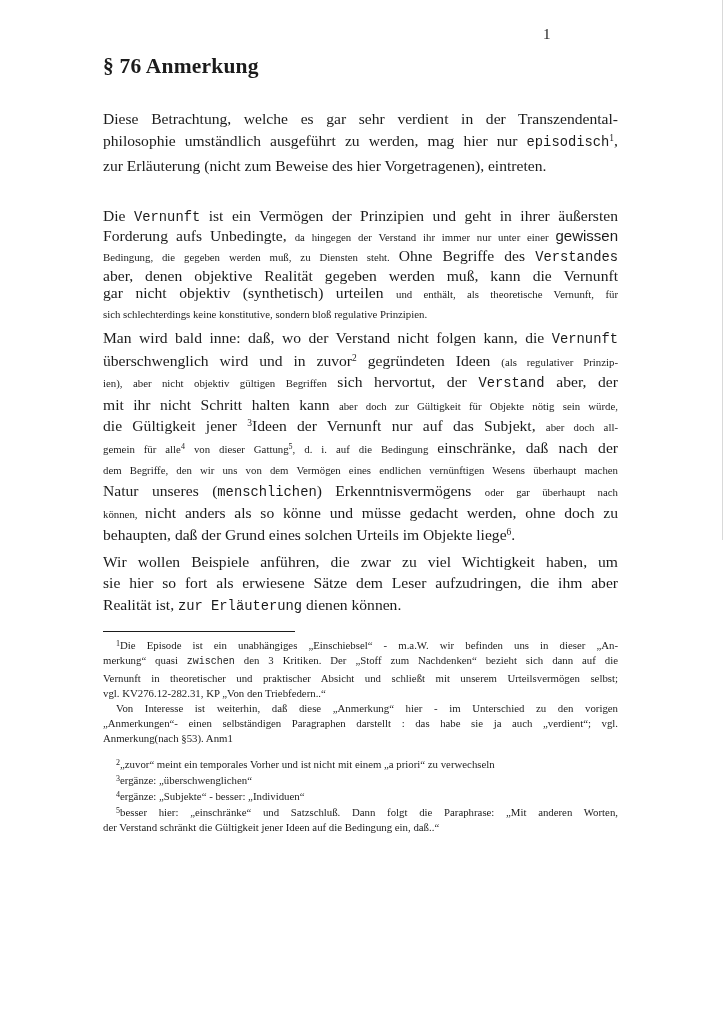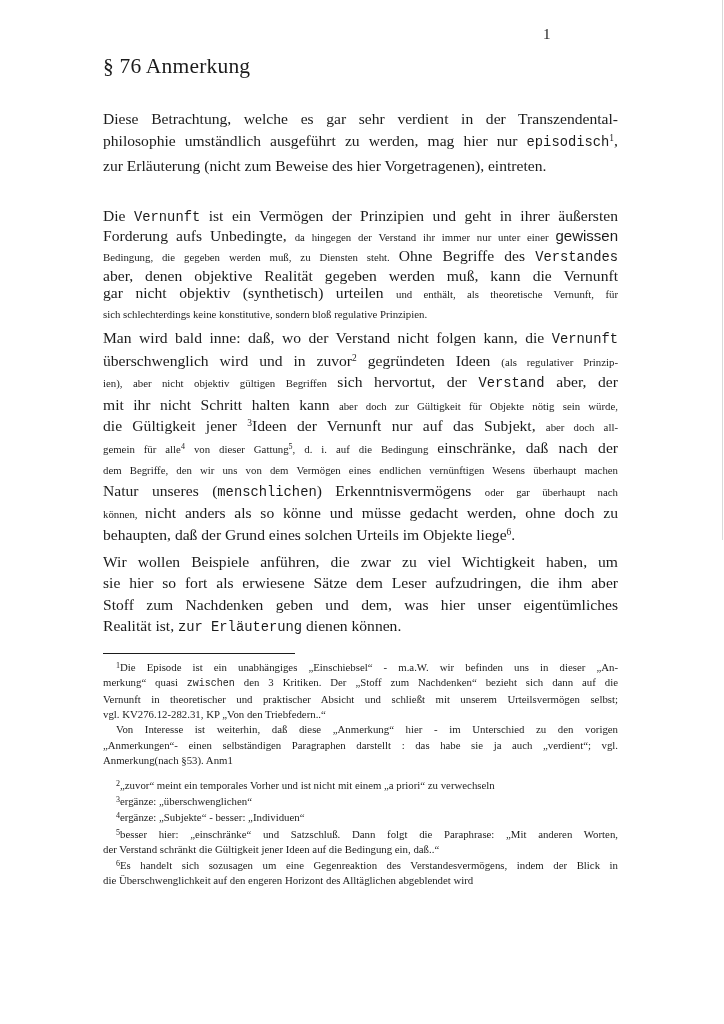--- a/index.html
+++ b/index.html
@@ -10,21 +10,21 @@
     color:#1b1b1b;
     overflow:hidden;
     font-family:"Liberation Serif","DejaVu Serif",serif;
   }
   .page-number{
     position:absolute;top:26px;left:543px;
     font-size:15px;
   }
   .doc-title{
     position:absolute;top:54px;left:103px;margin:0;
-    font-size:21.5px;font-weight:normal;
+    font-size:21.5px;font-weight:bold;
     letter-spacing:.2px;
     font-family:"Liberation Serif","DejaVu Serif",serif;
   }
   .content{
     position:absolute;top:108px;left:103px;width:515px;
   }
   .line{white-space:normal;}
   .line.just{text-align:justify;text-align-last:justify;-moz-text-align-last:justify;text-justify:inter-word;}
   .line.left{text-align:left;text-align-last:left;}
   .ind{text-indent:13px;}
@@ -95,21 +95,20 @@
         <div class="line just"><span class="r-L">die Gültigkeit jener </span><span class="r-sup">3</span><span class="r-L">Ideen der Vernunft nur auf das Subjekt, </span><span class="r-S">aber doch all-</span></div>
         <div class="line just"><span class="r-S">gemein für alle</span><span class="r-supS">4</span><span class="r-S"> von dieser Gattung</span><span class="r-supS">5</span><span class="r-S">, d. i. auf die Bedingung </span><span class="r-L">einschränke, daß nach der</span></div>
         <div class="line just"><span class="r-S">dem Begriffe, den wir uns von dem Vermögen eines endlichen vernünftigen Wesens überhaupt machen</span></div>
         <div class="line just"><span class="r-L">Natur unseres (</span><span class="r-M">menschlichen</span><span class="r-L">) Erkenntnisvermögens </span><span class="r-S">oder gar überhaupt nach</span></div>
         <div class="line just"><span class="r-S">können, </span><span class="r-L">nicht anders als so könne und müsse gedacht werden, ohne doch zu</span></div>
         <div class="line left"><span class="r-L">behaupten, daß der Grund eines solchen Urteils im Objekte liege</span><span class="r-sup">6</span><span class="r-L">.</span></div>
       </div>
     <div class="para p4">
         <div class="line just"><span class="r-L">Wir wollen Beispiele anführen, die zwar zu viel Wichtigkeit haben, um</span></div>
         <div class="line just"><span class="r-L">sie hier so fort als erwiesene Sätze dem Leser aufzudringen, die ihm aber</span></div>
-        <div class="line just"><span class="r-L">Stoff zum Nachdenken geben und dem, was hier unser eigentümliches</span></div>
         <div class="line left"><span class="r-L">Realität ist, </span><span class="r-M">zur Erläuterung</span><span class="r-L"> dienen können.</span></div>
       </div>
 
     <div class="footnote-rule"></div>
 
     <div class="footnotes">
       <div class="fn">
           <div class="line just ind"><span class="r-fnsup">1</span><span class="r-fn">Die Episode ist ein unabhängiges „Einschiebsel“ - m.a.W. wir befinden uns in dieser „An-</span></div>
           <div class="line just"><span class="r-fn">merkung“ quasi </span><span class="r-fnm">zwischen</span><span class="r-fn"> den 3 Kritiken. Der „Stoff zum Nachdenken“ bezieht sich dann auf die</span></div>
           <div class="line just"><span class="r-fn">Vernunft in theoretischer und praktischer Absicht und schließt mit unserem Urteilsvermögen selbst;</span></div>
@@ -125,19 +124,15 @@
       <div class="fn">
           <div class="line left ind"><span class="r-fnsup">3</span><span class="r-fn">ergänze: „überschwenglichen“</span></div>
         </div>
       <div class="fn">
           <div class="line left ind"><span class="r-fnsup">4</span><span class="r-fn">ergänze: „Subjekte“ - besser: „Individuen“</span></div>
         </div>
       <div class="fn">
           <div class="line just ind"><span class="r-fnsup">5</span><span class="r-fn">besser hier: „einschränke“ und Satzschluß. Dann folgt die Paraphrase: „Mit anderen Worten,</span></div>
           <div class="line left"><span class="r-fn">der Verstand schränkt die Gültigkeit jener Ideen auf die Bedingung ein, daß..“</span></div>
         </div>
-      <div class="fn">
-          <div class="line just ind"><span class="r-fnsup">6</span><span class="r-fn">Es handelt sich sozusagen um eine Gegenreaktion des Verstandesvermögens, indem der Blick in</span></div>
-          <div class="line left"><span class="r-fn">die Überschwenglichkeit auf den engeren Horizont des Alltäglichen abgeblendet wird</span></div>
-        </div>
     </div>
   </div>
 </div>
 
 </body></html>

